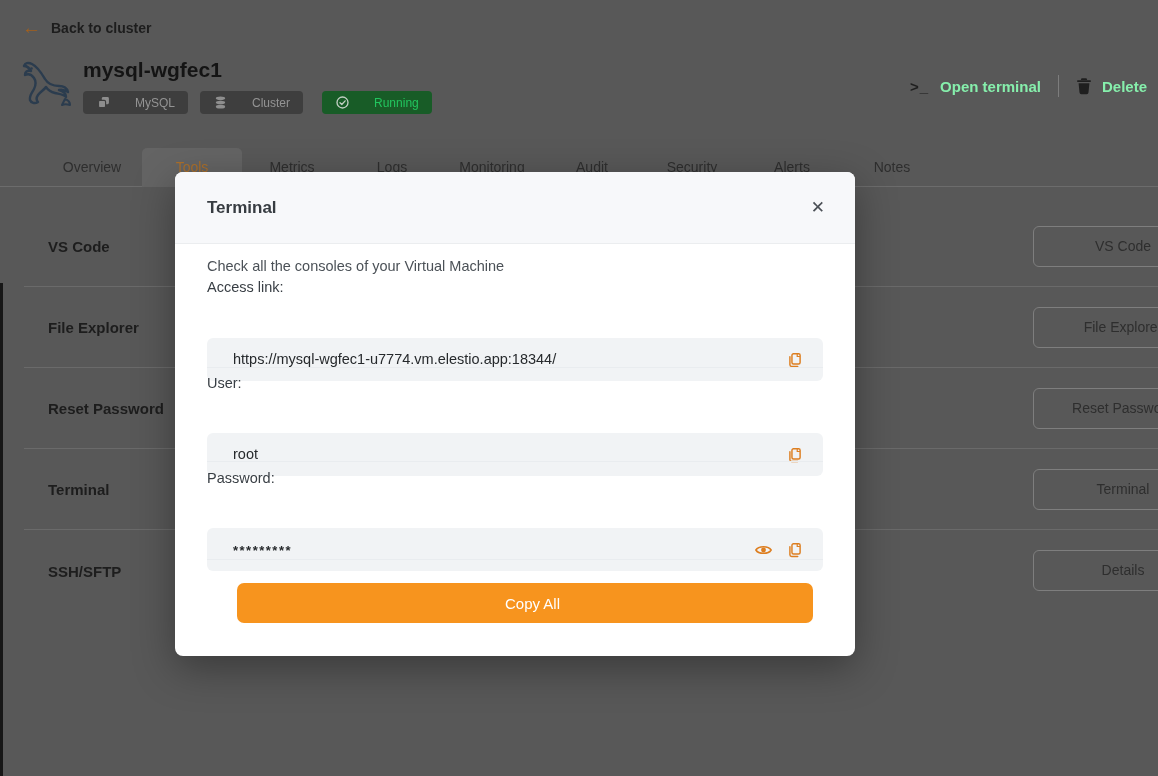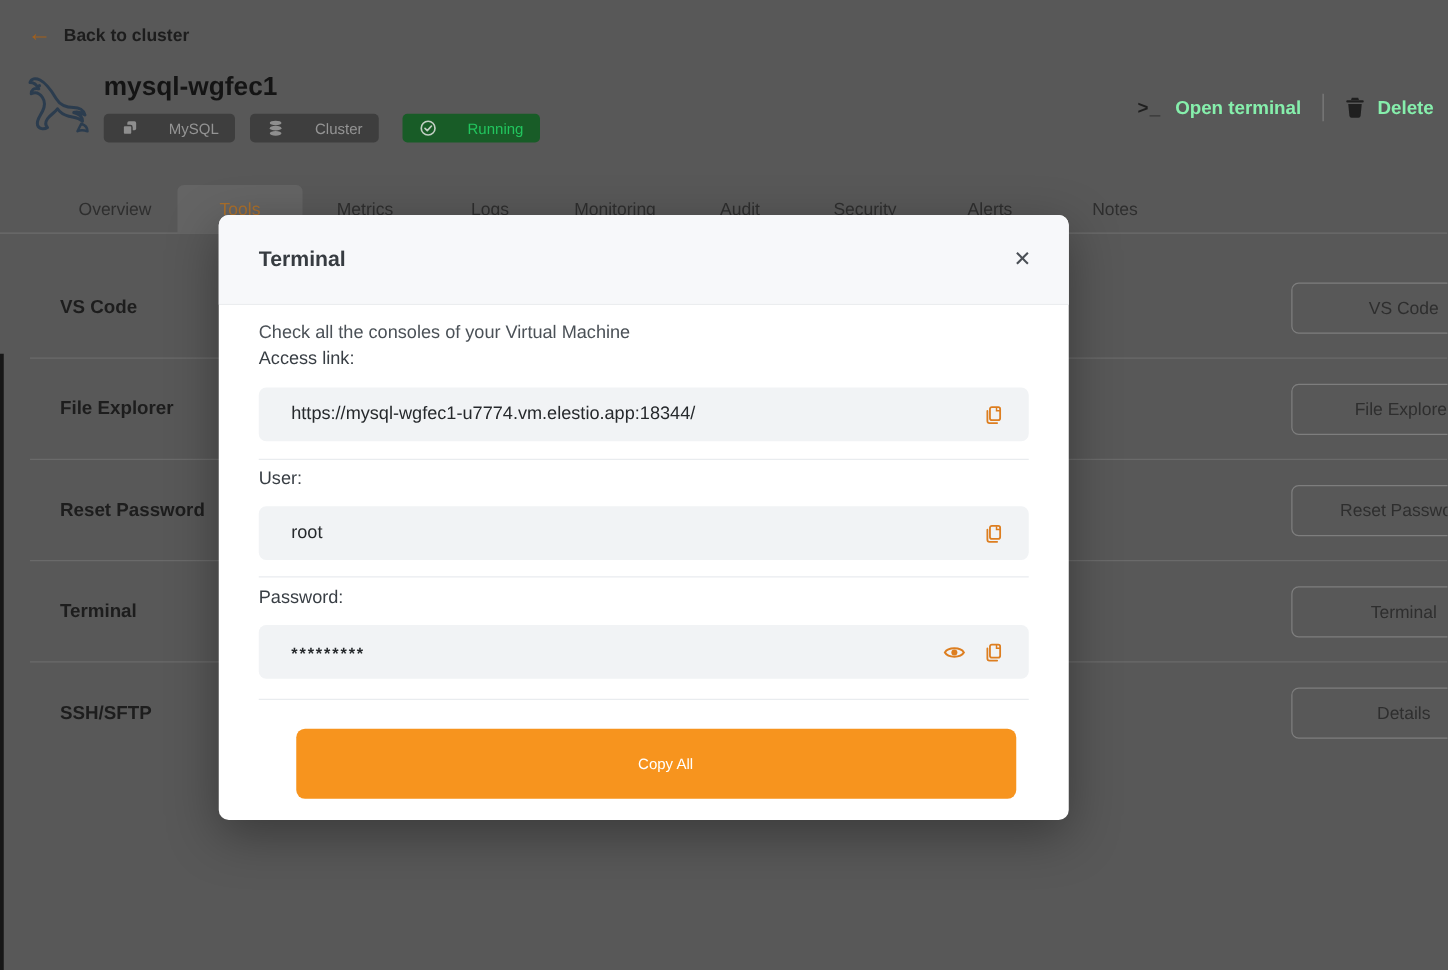--- a/index.html
+++ b/index.html
@@ -49,31 +49,31 @@
   
   .modal { position: absolute; left: 175px; top: 172px; width: 680px; height: 484px; background: #ffffff; border-radius: 8px; box-shadow: 0 12px 40px rgba(0,0,0,.35); }
   .modal-header { position: absolute; top: 0; left: 0; right: 0; height: 72px; background: #f7f8fa; border-bottom: 1px solid #ebedef; border-radius: 8px 8px 0 0; display: flex; align-items: center; justify-content: space-between; padding: 0 30px 0 32px; }
   .modal-title { font-size: 17px; font-weight: 700; color: #373c41; }
   .modal-close { font-size: 17px; font-weight: 700; color: #4b5056; cursor: pointer; line-height: 1; }
 
   .modal-desc { position: absolute; left: 32px; top: 86px; font-size: 14.5px; color: #4b5157; }
   .field-label { position: absolute; left: 32px; font-size: 14.5px; font-weight: 500; color: #383e44; }
   .lbl-0 { top: 107px; } .lbl-1 { top: 203px; } .lbl-2 { top: 298px; }
 
-  .field-box { position: absolute; left: 32px; width: 616px; height: 43px; background: #f1f3f5; border-radius: 6px; }
+  .field-box { position: absolute; left: 32px; width: 616px; height: 43px; background: #f1f3f5; border-radius: 6px; margin-top: 28px; }
   .box-0 { top: 138px; } .box-1 { top: 233px; } .box-2 { top: 328px; }
   .field-value { position: absolute; left: 26px; top: 0; line-height: 43px; font-size: 14.5px; color: #26292c; white-space: nowrap; }
   .field-value.password { font-size: 13px; font-weight: 700; letter-spacing: 1.5px; line-height: 46px; }
   .copy-btn { position: absolute; right: 20px; top: 50%; transform: translateY(-50%); cursor: pointer; display: flex; }
   .eye-btn { position: absolute; right: 50px; top: 50%; transform: translateY(-50%); cursor: pointer; display: flex; }
 
   .modal-div { position: absolute; left: 32px; width: 616px; height: 1px; background: #e9ecef; }
   .div-0 { top: 195px; } .div-1 { top: 289px; } .div-2 { top: 387px; }
 
-  .copy-all-btn { position: absolute; left: 62px; top: 411px; width: 576px; height: 56px; border: none; border-radius: 7px; background: #f7941e; color: #ffffff; font-family: inherit; font-size: 12px; font-weight: 500; cursor: pointer; padding-left: 15px; }
+  .copy-all-btn { position: absolute; left: 62px; top: 411px; width: 576px; height: 40px; border: none; border-radius: 7px; background: #f7941e; color: #ffffff; font-family: inherit; font-size: 15px; font-weight: 500; cursor: pointer; padding-left: 15px; }
 </style>
 </head>
 <body>
 
 <div class="backdrop">
 
   <div class="back-row">
     <span class="back-arrow">←</span>
     <span class="back-label">Back to cluster</span>
   </div>

